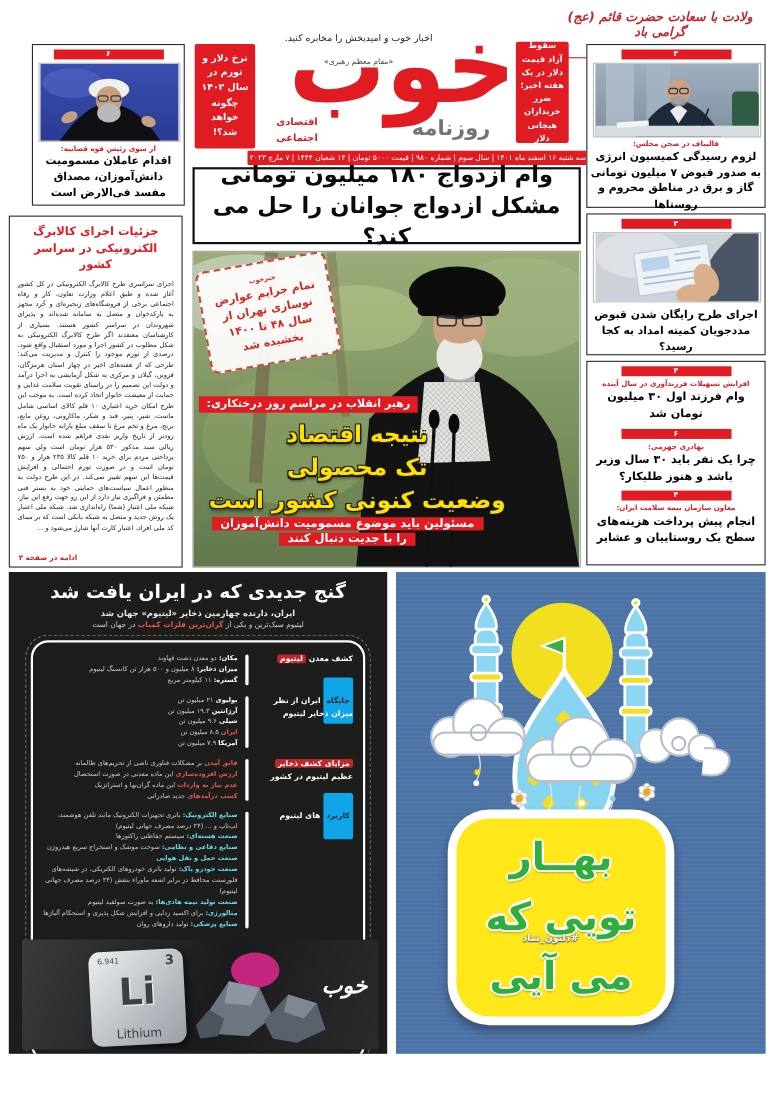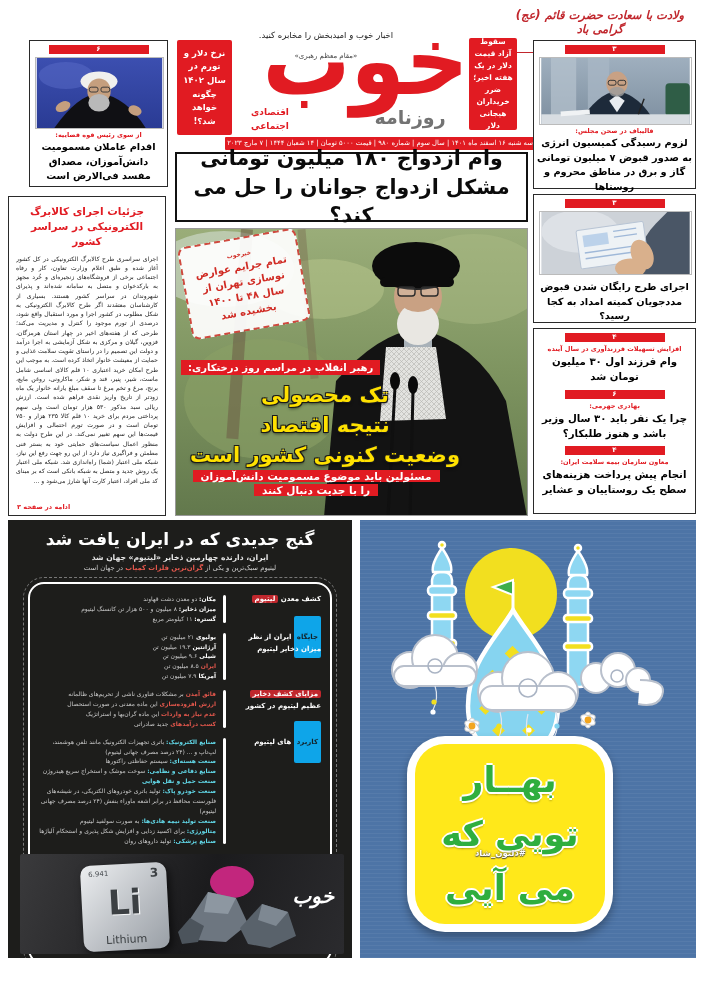--- a/index.html
+++ b/index.html
@@ -196,22 +196,22 @@
       <line x1="236" y1="288" x2="239" y2="162" stroke="#101010" stroke-width="3"></line>
       <ellipse cx="221" cy="152" rx="5" ry="9" fill="#0a0a0a"></ellipse>
       <ellipse cx="239" cy="156" rx="5" ry="9" fill="#0a0a0a"></ellipse>
     </svg>
     <div class="stamp">
       <div class="stamp-brand">خبرخوب</div>
       <div class="stamp-text">تمام جرایم عوارض نوسازی تهران از سال ۴۸ تا ۱۴۰۰ بخشیده شد</div>
     </div>
     <div class="photo-kicker">رهبر انقلاب در مراسم روز درختکاری:</div>
     <div class="photo-title">
+      <div>نتیجه اقتصاد</div>
       <div>تک محصولی</div>
-      <div>نتیجه اقتصاد</div>
       <div>وضعیت کنونی کشور است</div>
     </div>
     <div class="photo-subs">
       <div class="photo-sub">مسئولین باید موضوع مسمومیت دانش‌آموزان</div>
       <div class="photo-sub">را با جدیت دنبال کنند</div>
     </div>
   </div>
 
   <div class="abs story-box rc-a">
     <div class="numbar">۳</div>

